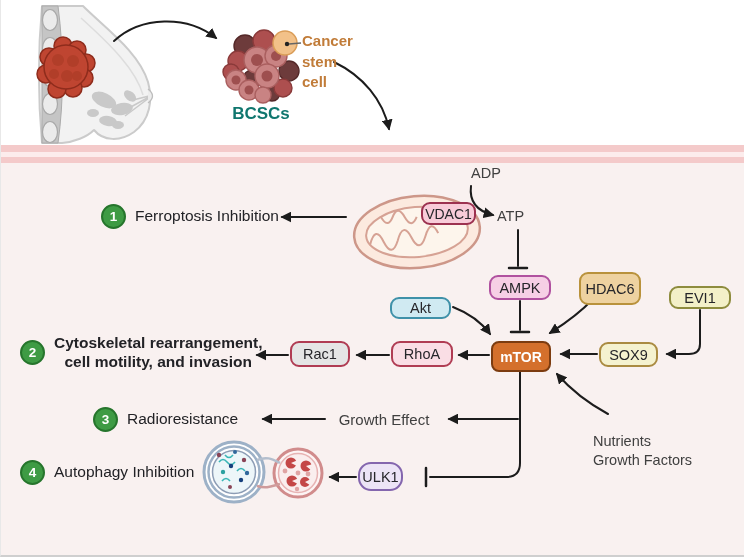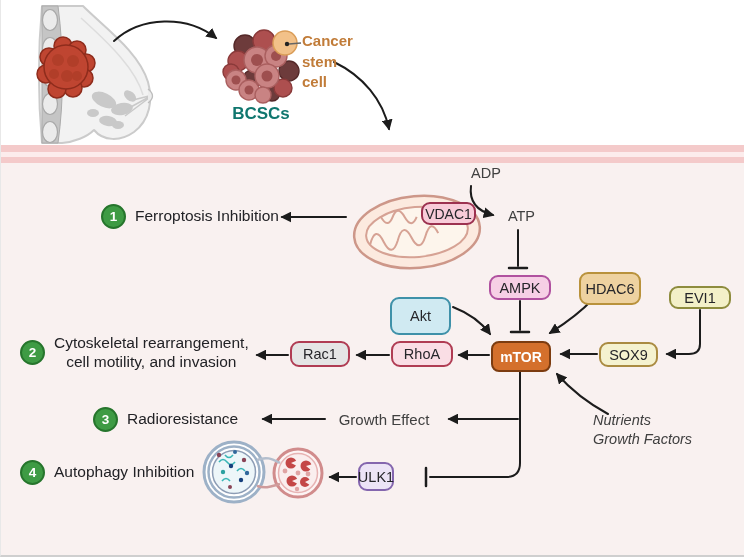--- a/index.html
+++ b/index.html
@@ -10,43 +10,43 @@
   #mem1{top:145px;height:7px;background:#f4caca;}
   #memgap{top:152px;height:5px;background:#fcecec;}
   #mem2{top:157px;height:6px;background:#f4caca;}
   svg.layer{position:absolute;left:0;top:0;z-index:2;}
   .node{position:absolute;z-index:3;border:2px solid;border-radius:9px;display:flex;align-items:center;
         justify-content:center;font-size:14.5px;font-weight:500;color:#26262a;box-sizing:border-box;}
   #n-vdac1{left:420px;top:202px;width:55px;height:23px;background:#f8ccd9;border-color:#9c3150;font-size:14px;}
   #n-ampk {left:488px;top:275px;width:62px;height:25px;background:#f6cfe5;border-color:#b0519f;}
   #n-hdac6{left:578px;top:272px;width:62px;height:33px;background:#eed2a0;border-color:#b9923c;}
   #n-evi1 {left:668px;top:286px;width:62px;height:23px;background:#f3f0c8;border-color:#8e8c3e;}
-  #n-akt  {left:389px;top:297px;width:61px;height:38px;background:#d0eaf2;border-color:#3f91a9;}
+  #n-akt  {left:389px;top:297px;width:61px;height:22px;background:#d0eaf2;border-color:#3f91a9;}
   #n-mtor {left:490px;top:341px;width:60px;height:31px;background:#d4702c;border-color:#7c3c10;
            color:#ffffff;font-weight:700;font-size:14px;border-radius:8px;}
   #n-sox9 {left:598px;top:342px;width:59px;height:25px;background:#f5f2cf;border-color:#aa8b41;}
   #n-rhoa {left:390px;top:341px;width:62px;height:26px;background:#fadee5;border-color:#b03c53;}
   #n-rac1 {left:289px;top:341px;width:60px;height:26px;background:#e5e5e5;border-color:#b03c53;text-align:center;}
-  #n-ulk1 {left:357px;top:462px;width:36px;height:29px;background:#ece4f6;border-color:#8466ae;}
+  #n-ulk1 {left:357px;top:462px;width:45px;height:29px;background:#ece4f6;border-color:#8466ae;border-radius:13px;}
   .outcome{position:absolute;z-index:3;display:flex;align-items:center;gap:9px;}
   .badge{width:25px;height:25px;border-radius:50%;background:#3e9b44;border:2px solid #26752c;color:#fff;
          font-weight:700;font-size:13.5px;display:flex;align-items:center;justify-content:center;
          box-sizing:border-box;flex:none;}
   .olabel{font-size:15.5px;color:#222226;}
   #o1{left:100px;top:203px;height:26px;}
   #o2{left:19px;top:330px;height:44px;}
-  #o2 .olabel{text-align:center;line-height:19px;}
+  #o2 .olabel{text-align:center;line-height:19px;font-weight:bold;}
   #o3{left:92px;top:406px;height:26px;}
   #o4{left:19px;top:459px;height:26px;}
   .lbl{position:absolute;z-index:3;color:#404040;}
   .pre{white-space:pre-line;}
   #l-adp{left:466px;top:165px;width:38px;text-align:center;font-size:14.5px;}
-  #l-atp{left:496px;top:208px;width:38px;text-align:right;font-size:14.5px;}
+  #l-atp{left:496px;top:208px;width:38px;text-align:left;font-size:14.5px;}
   #l-warburg{left:326px;top:411px;width:114px;text-align:center;font-size:15px;}
-  #l-nutrients{left:592px;top:411px;font-size:14.5px;line-height:19px;font-style:italic;}
+  #l-nutrients{left:592px;top:432px;font-size:14.5px;line-height:19px;}
   #l-csc{left:301px;top:31px;font-size:15px;font-weight:700;color:#c17c39;line-height:20.5px;}
   #l-bcscs{left:225px;top:104px;width:70px;text-align:center;font-size:17px;font-weight:700;color:#0f766e;}
 </style>
 </head>
 <body>
 
 <div id="stage">
 
   <div class="bg" id="cytoplasm"></div>
   <div class="bg" id="mem1"></div>

